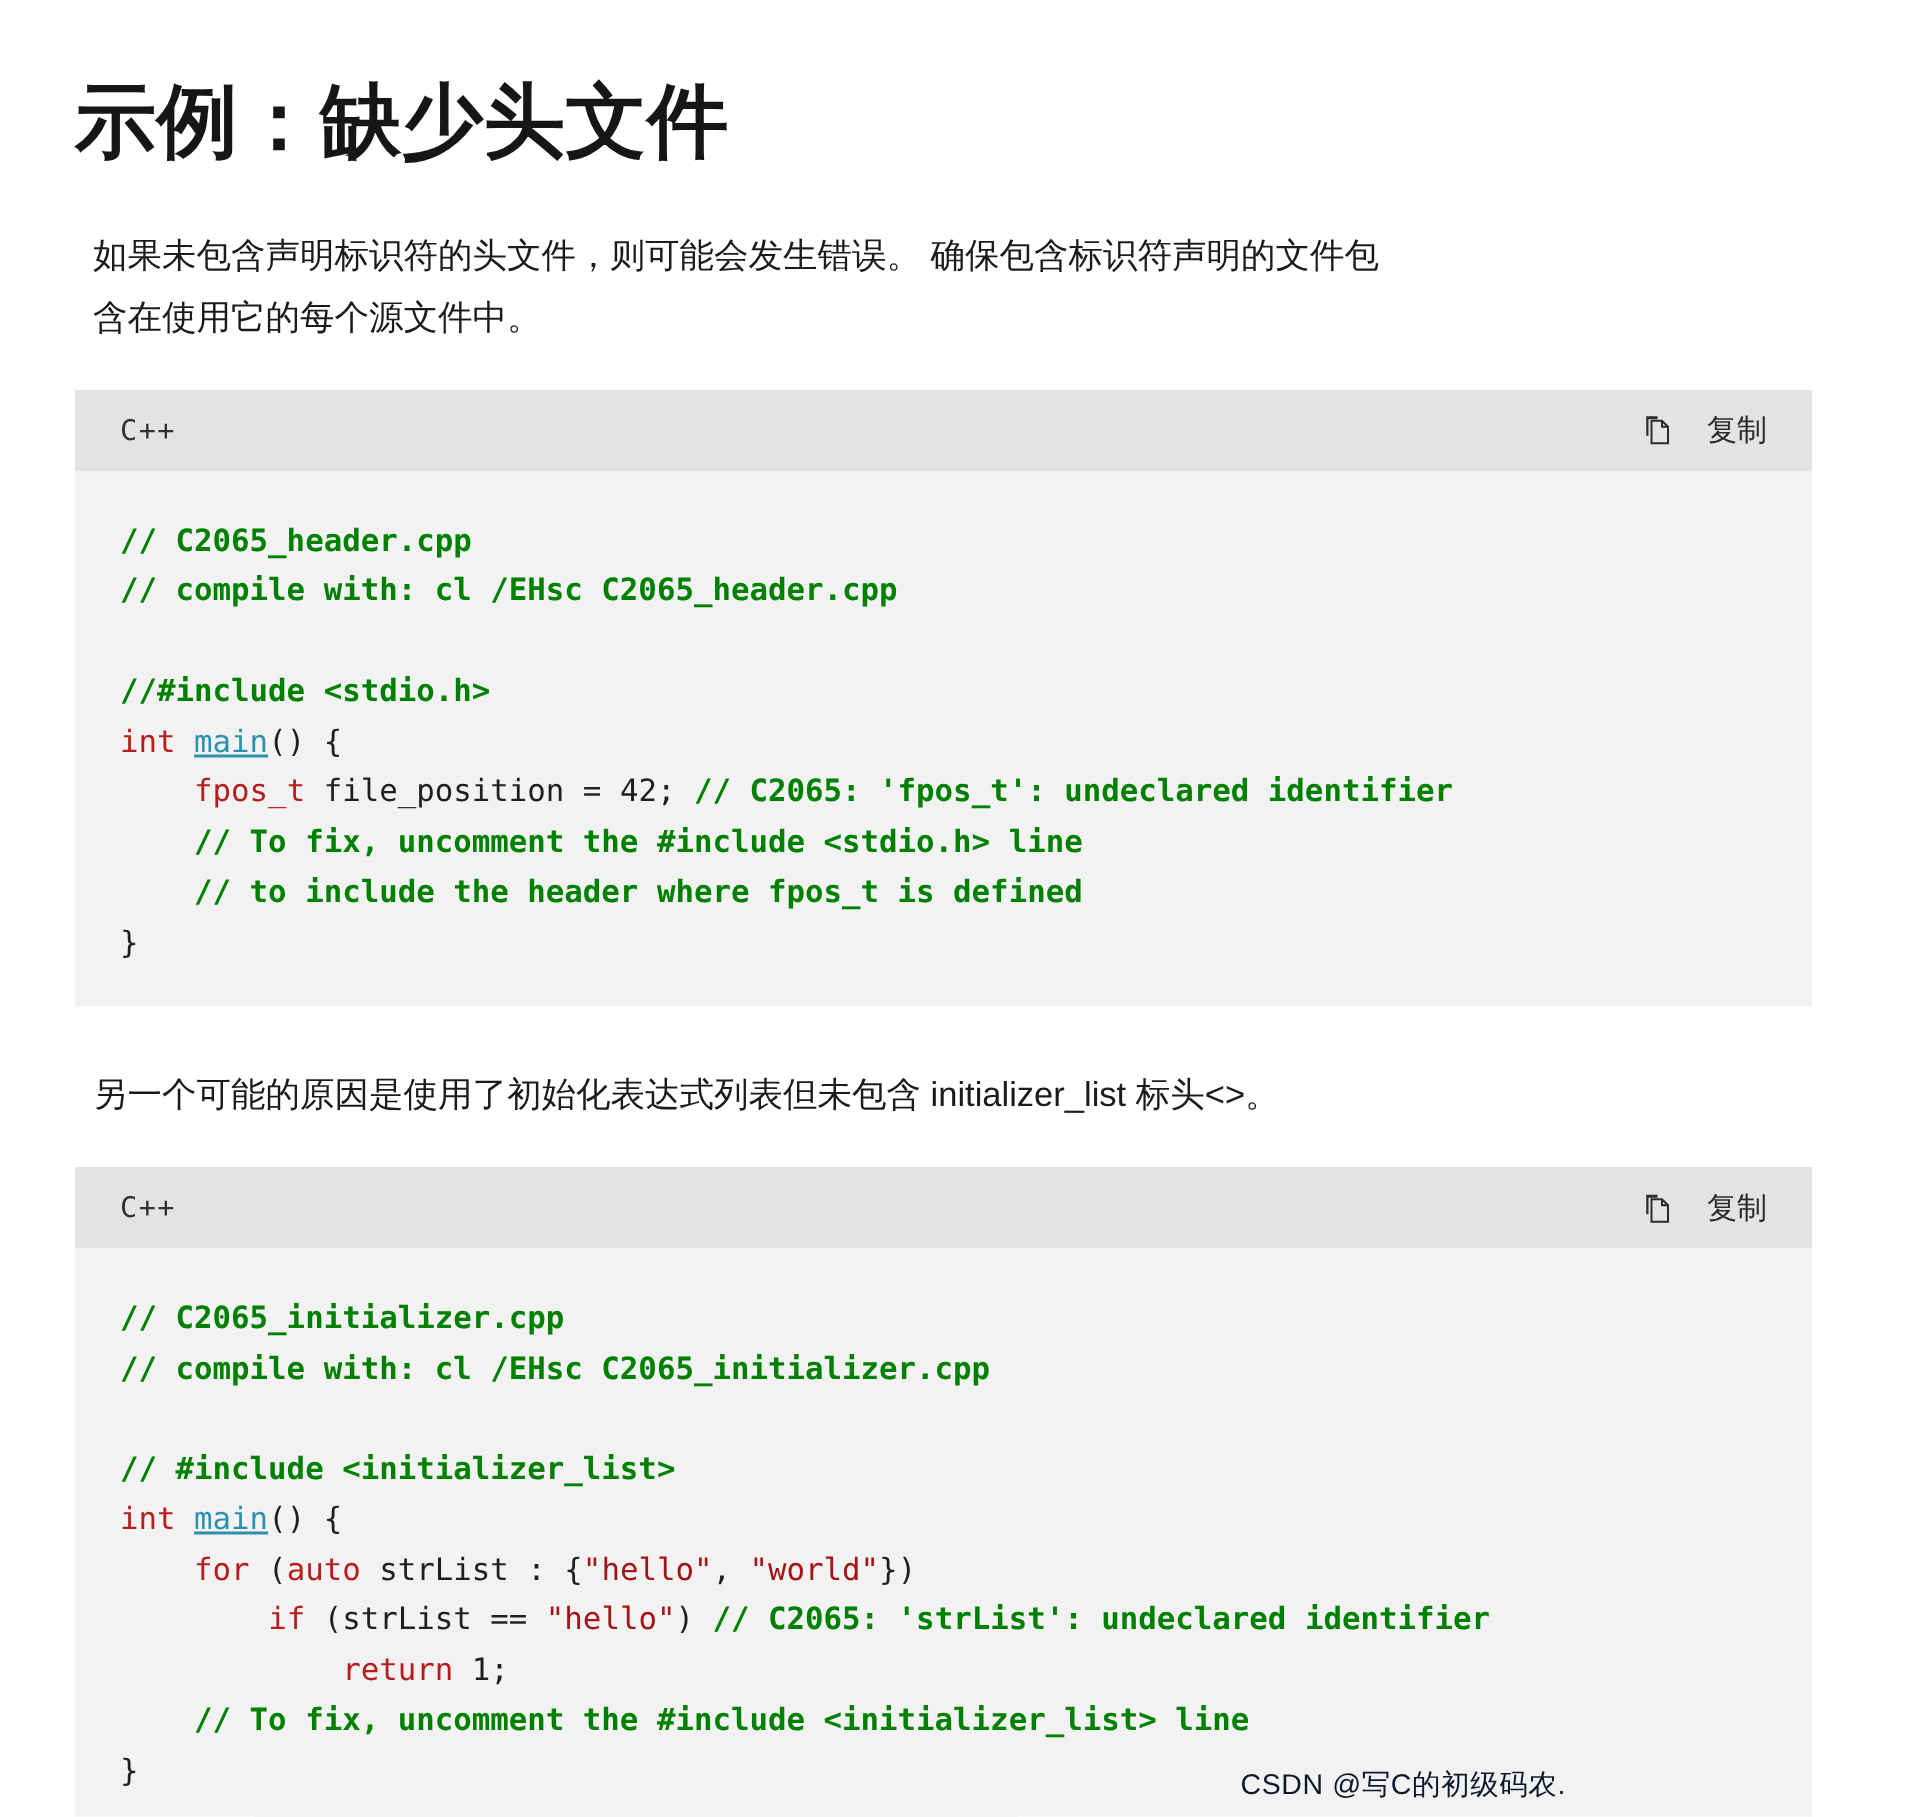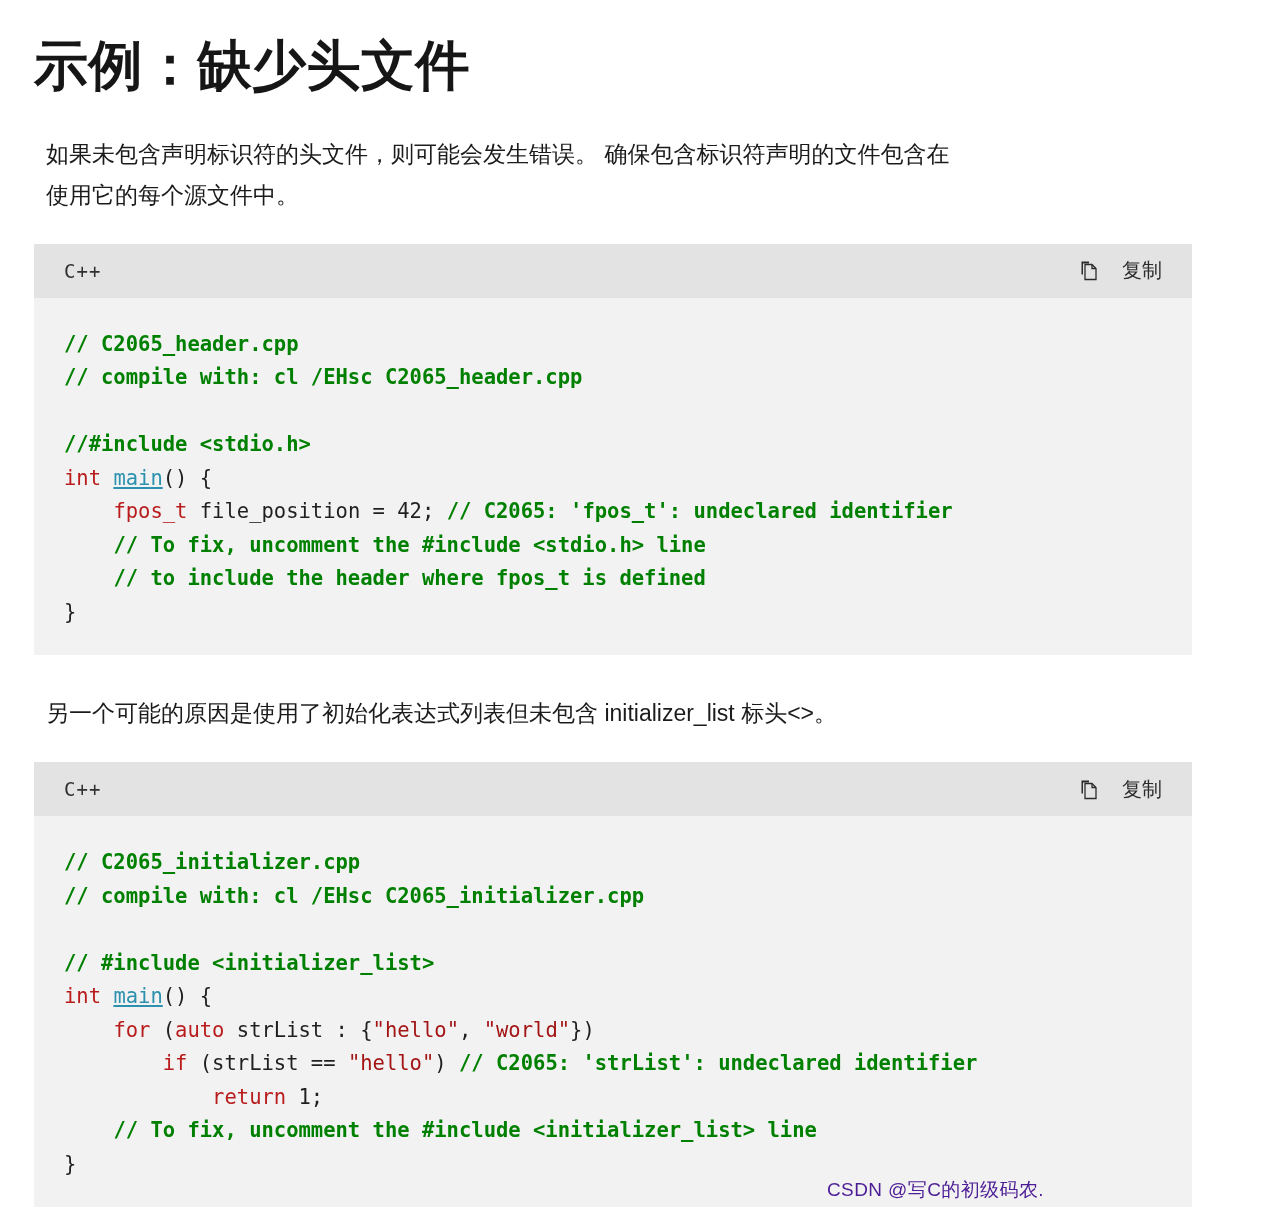--- a/index.html
+++ b/index.html
@@ -13,21 +13,21 @@
     height: 1211px;
     position: relative;
     overflow: hidden;
     font-family: "Liberation Sans", "DejaVu Sans", sans-serif;
     color: #171717;
   }
   .page {
     position: relative;
     width: 1058px;
     height: 1211px;
-    padding: 0;
+    padding: 16px;
   }
   .page-title {
     margin: 0;
     padding: 34px 0 0 34px;
     font-size: 54px;
     line-height: 1.15;
     font-weight: 700;
     letter-spacing: 0.5px;
     color: #161616;
   }
@@ -90,21 +90,21 @@
   .cm { color: #008000; font-weight: bold; }
   .kw { color: #b91c1c; }
   .ty { color: #2b91af; text-decoration: underline; }
   .st { color: #a31515; }
   .pl { color: #1f1f1f; }
   .watermark {
     position: absolute;
     right: 14px;
     bottom: 8px;
     font-size: 19px;
-    color: #4c1d95;
+    color: #0f172a;
     letter-spacing: 0.4px;
     user-select: none;
   }
 </style>
 </head>
 <body>
 
 <div class="page">
 
   <h1 class="page-title">示例：缺少头文件</h1>

